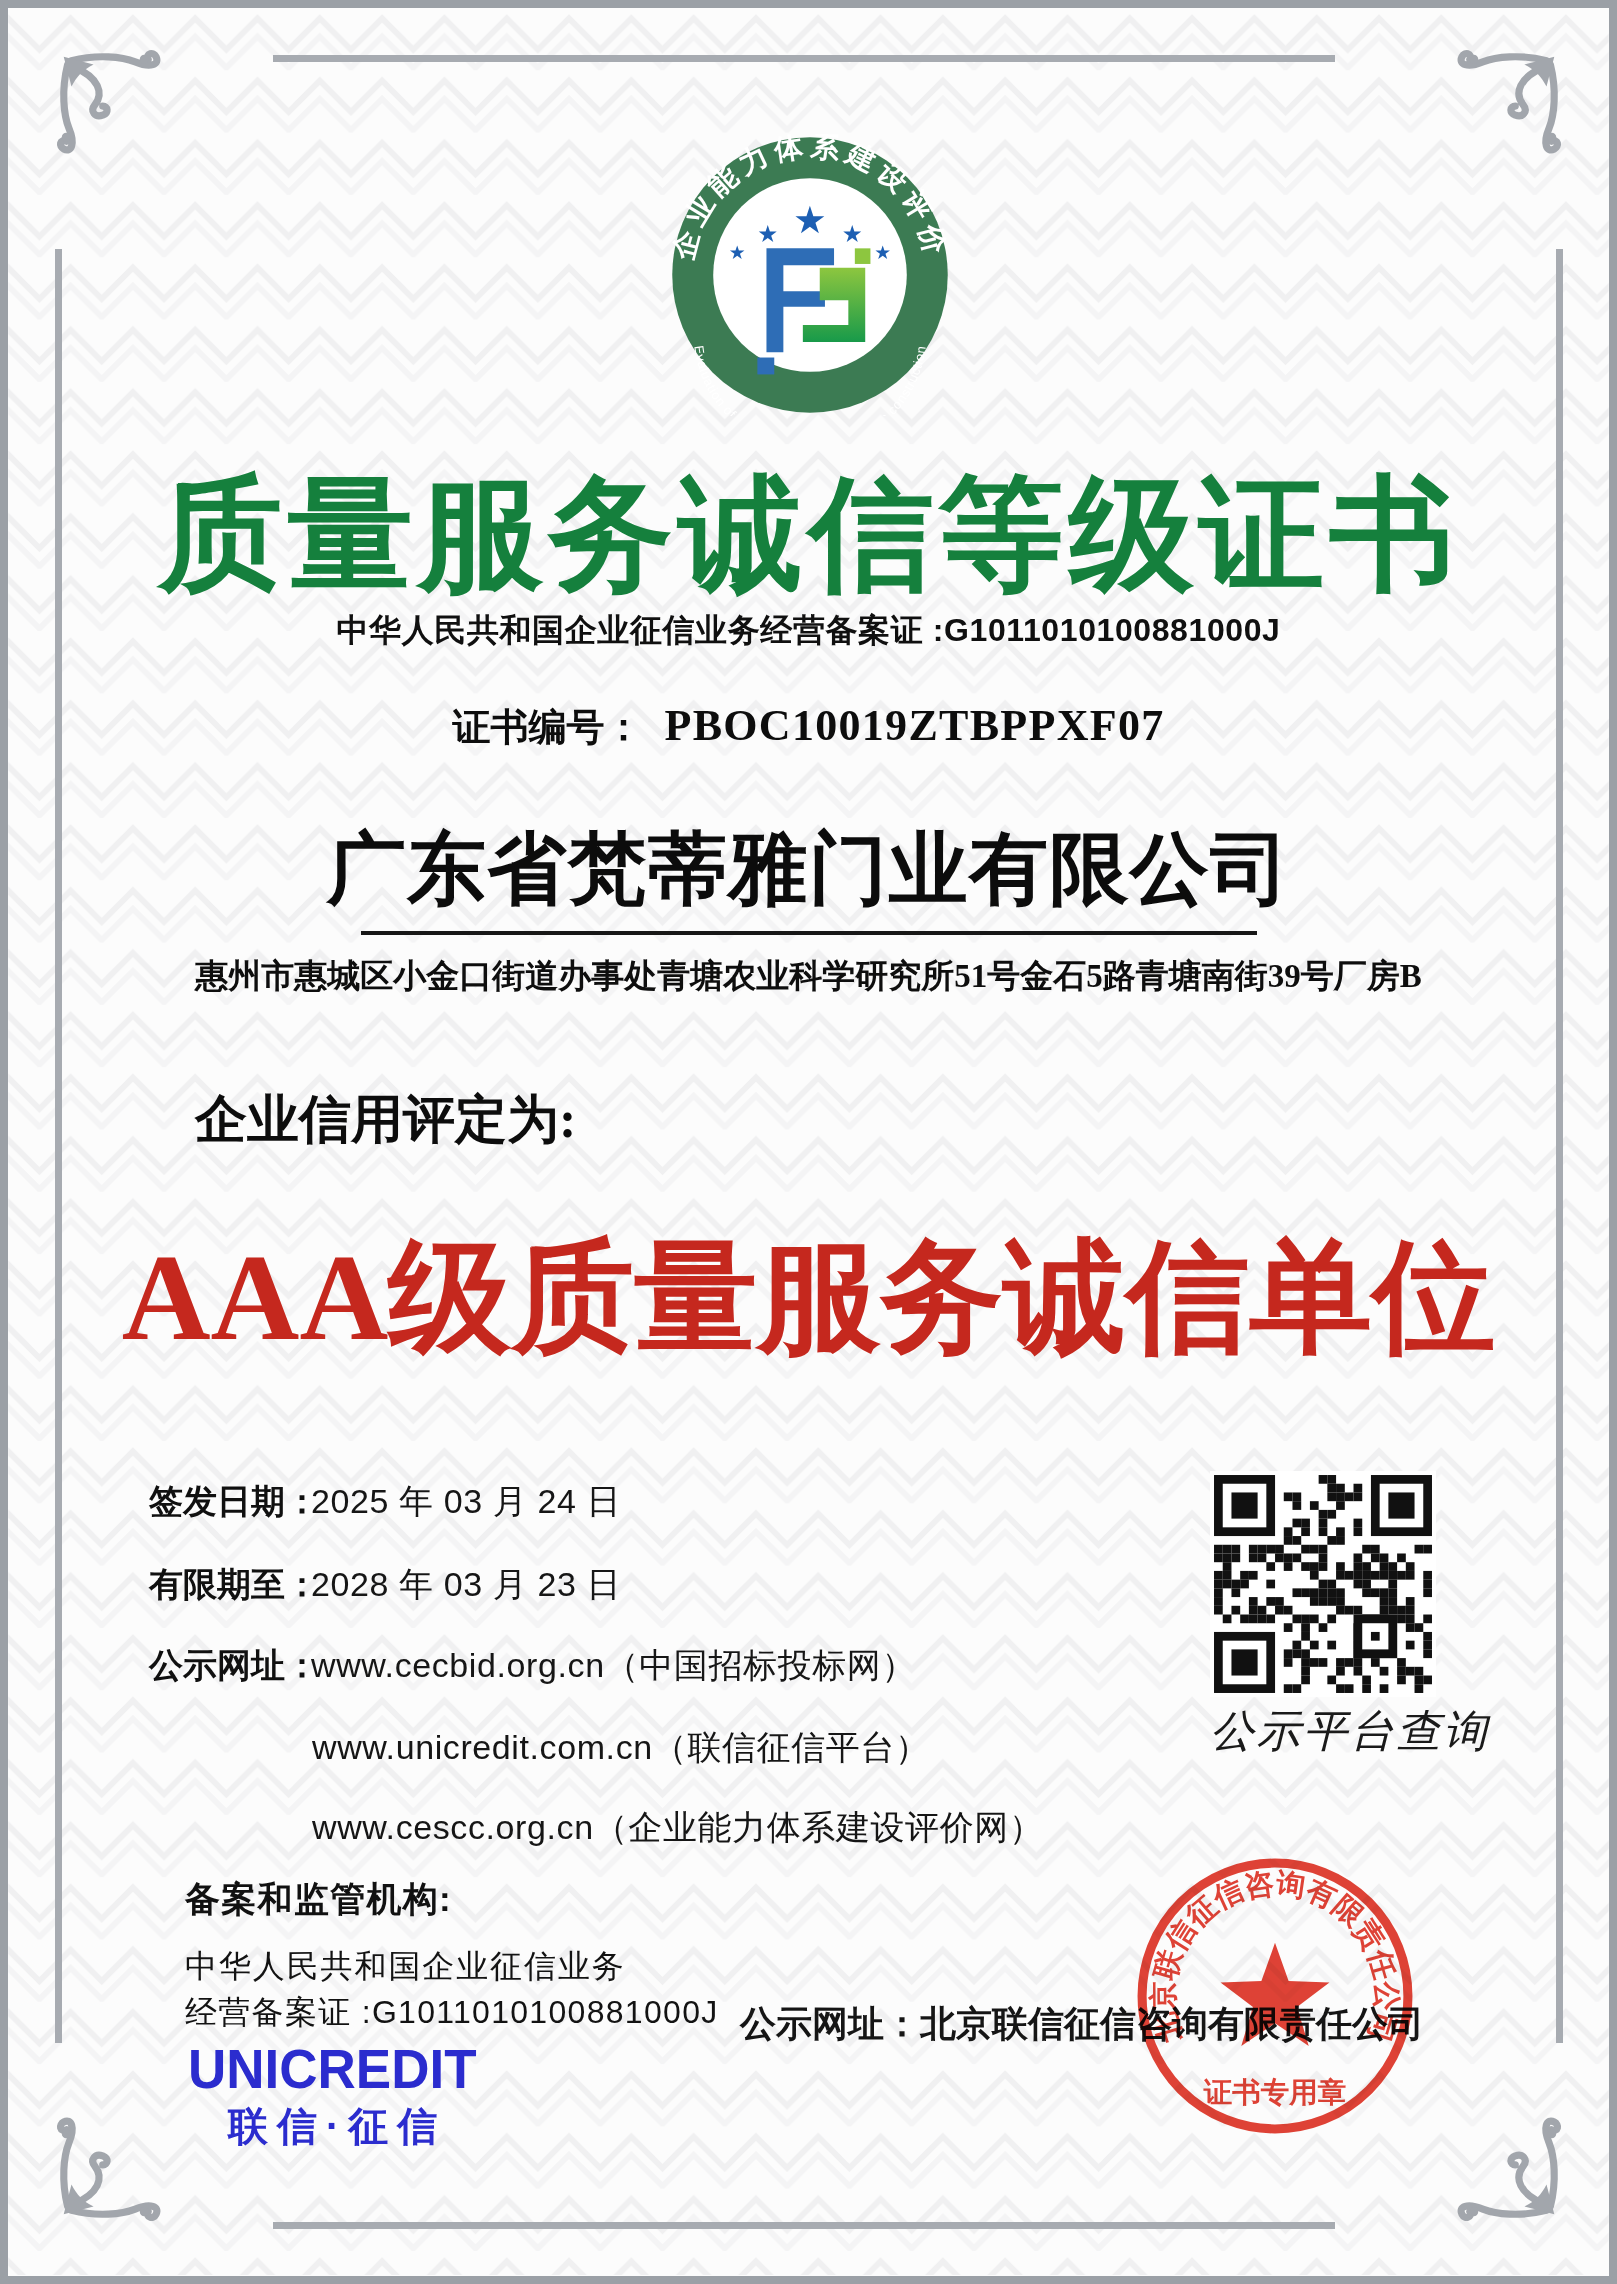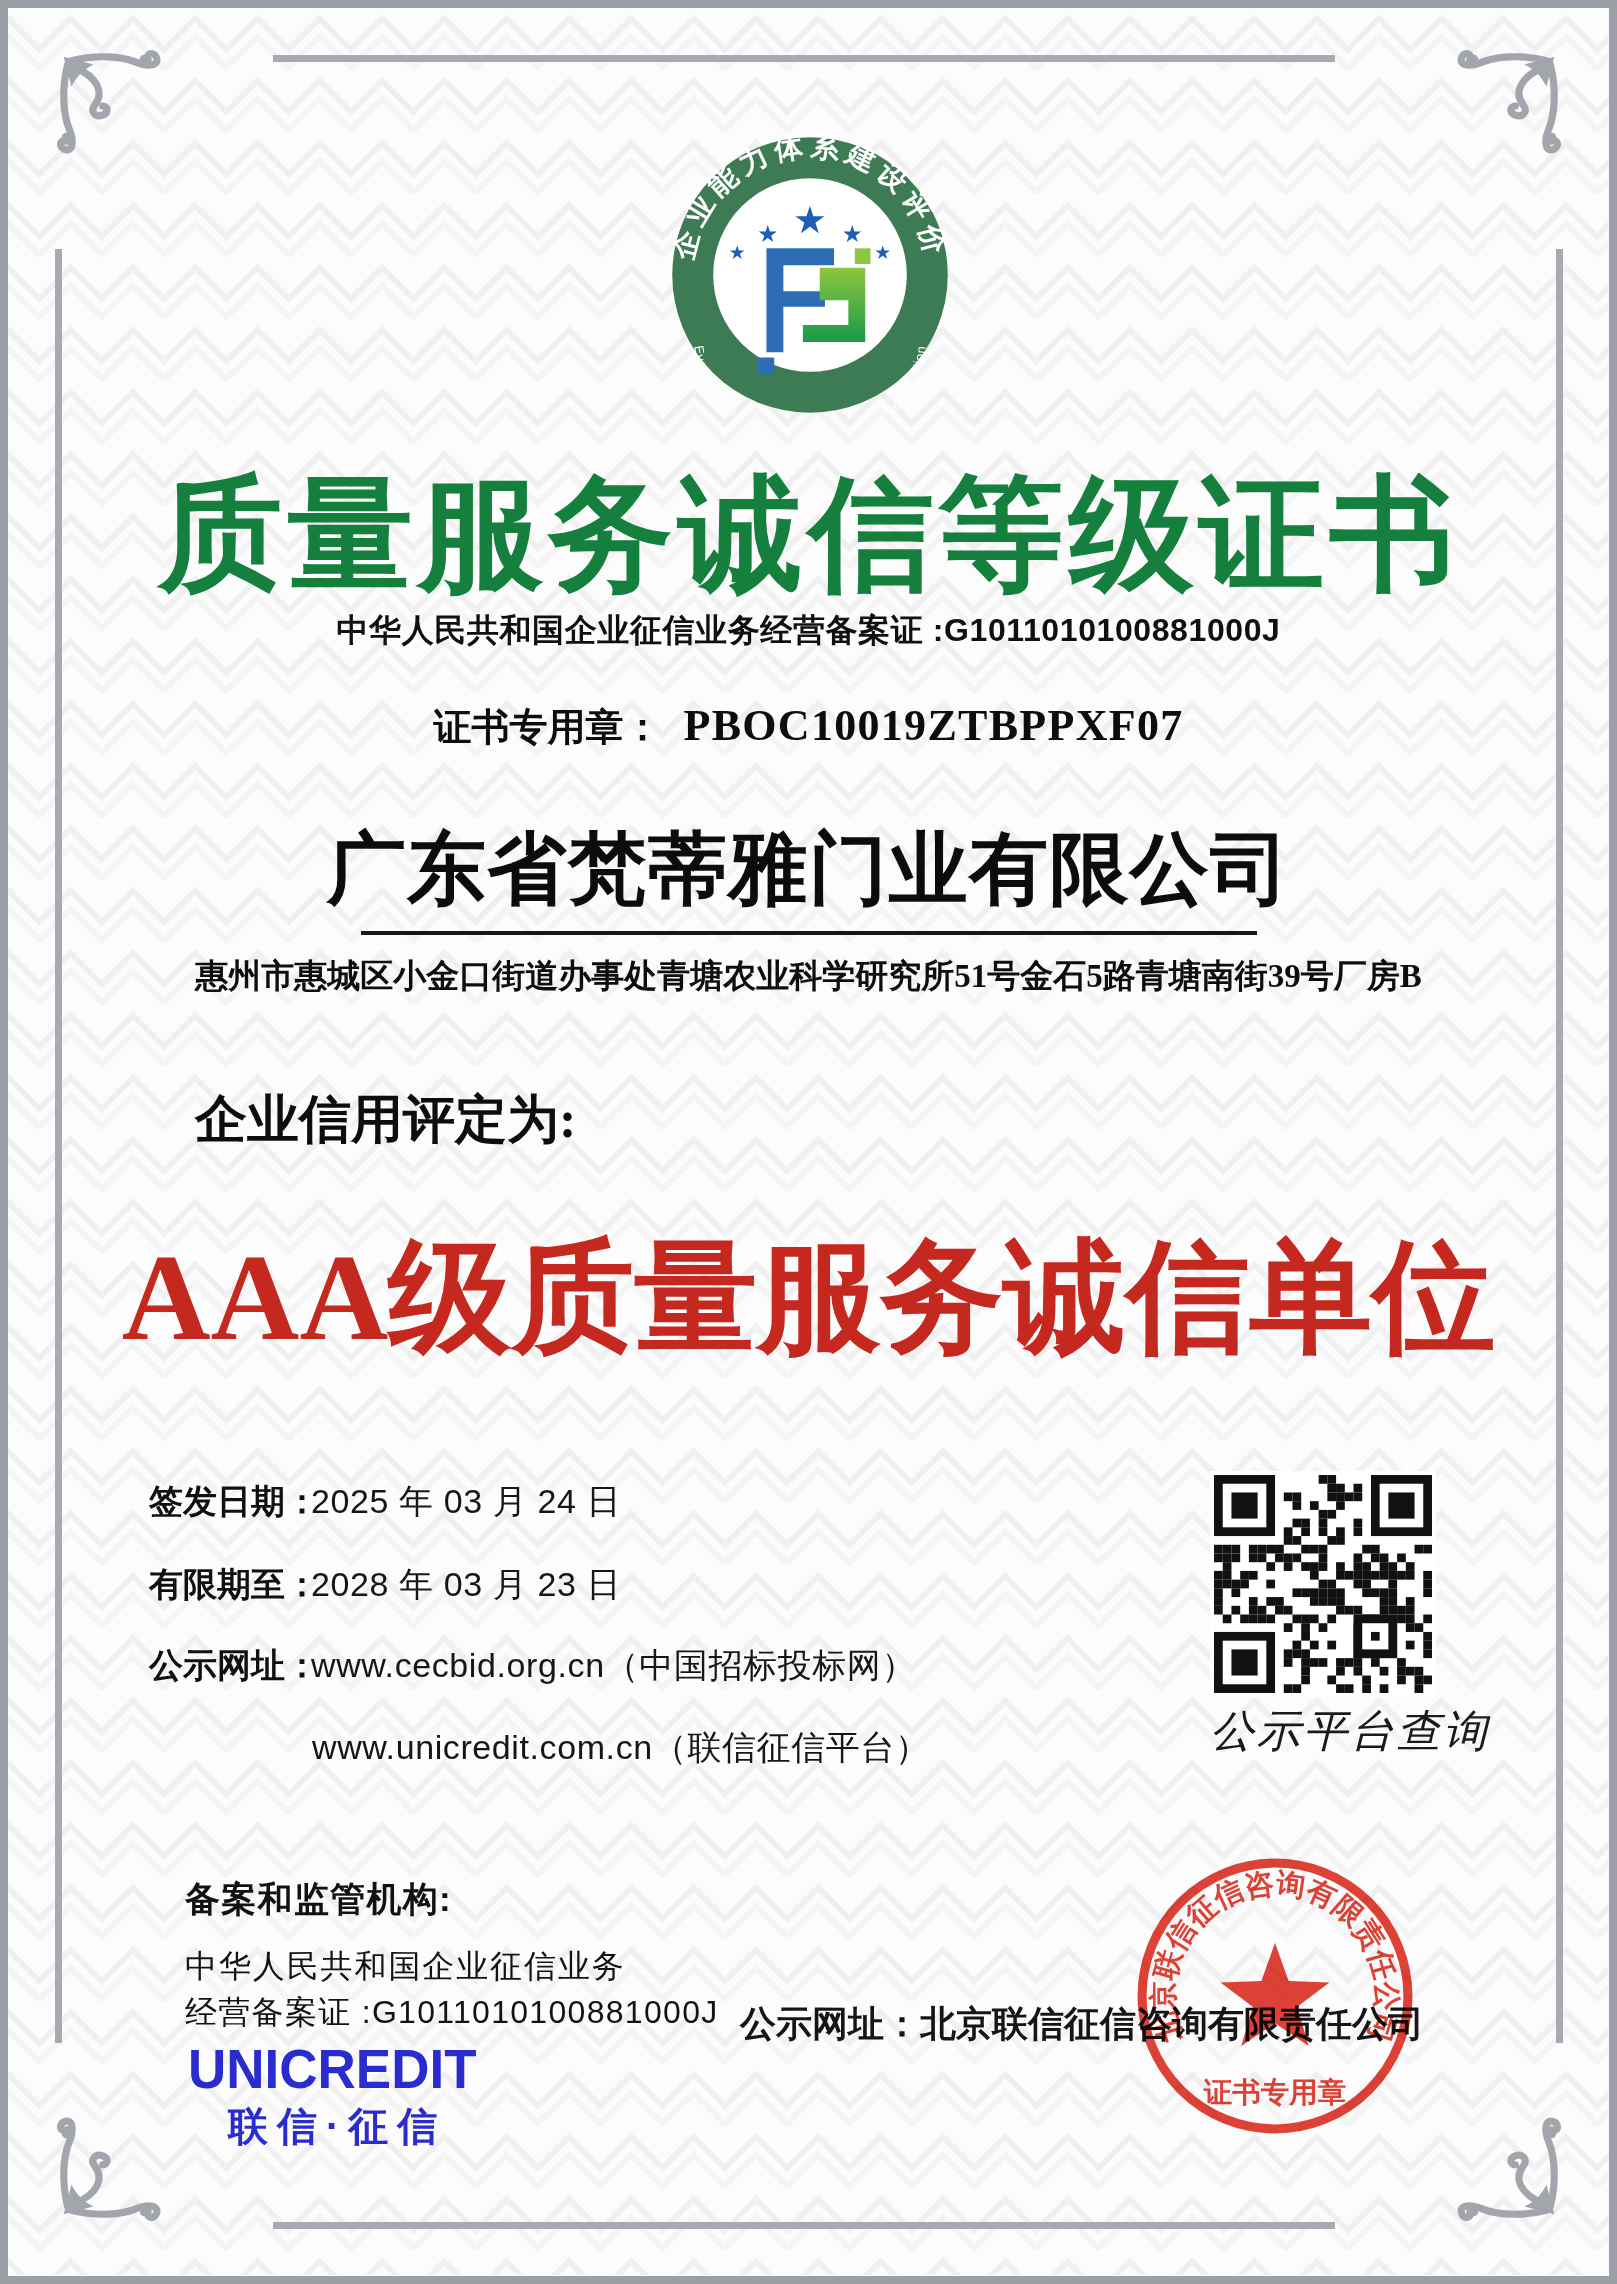--- a/index.html
+++ b/index.html
@@ -167,21 +167,21 @@
       <rect x="136" y="344" width="26" height="26" fill="#2e6db6"></rect>
       <path d="M232 206 h70 v114 h-96 v-26 h70 v-38 h-44 z" fill="url(#ggrad)"></path>
       <rect x="286" y="176" width="24" height="24" fill="#8dc63f"></rect>
     </g>
   </svg>
 
   <div class="abs center title">质量服务诚信等级证书</div>
   <div class="abs center subtitle">中华人民共和国企业征信业务经营备案证 :G1011010100881000J</div>
 
   <div class="abs certno">
-    <span class="lbl">证书专用章：</span>
+    <span class="lbl">证书编号：</span>
     <span class="val">PBOC10019ZTBPPXF07</span>
   </div>
 
   <div class="abs center company">广东省梵蒂雅门业有限公司</div>
   <div class="abs company-underline"></div>
   <div class="abs center address">惠州市惠城区小金口街道办事处青塘农业科学研究所51号金石5路青塘南街39号厂房B</div>
 
   <div class="abs rating-label">企业信用评定为:</div>
   <div class="abs center rating-value">AAA级质量服务诚信单位</div>
 
@@ -191,20 +191,21 @@
   </div>
   <div class="abs detail-row dr2">
     <span class="dlabel">有限期至：</span>
     <span class="dvalue">2028 年 03 月 23 日</span>
   </div>
   <div class="abs detail-row dr3">
     <span class="dlabel">公示网址：</span>
     <span class="dvalue">www.cecbid.org.cn（中国招标投标网）</span>
   </div>
   <div class="abs url-cont dr4">www.unicredit.com.cn（联信征信平台）</div>
+  <div class="abs url-cont dr5">www.cescc.org.cn（企业能力体系建设评价网）</div>
 
   <div class="abs qr-block">
     <div class="qr-box">
       <svg id="qr-svg" viewBox="0 0 337 337" width="226" height="226">
           <rect x="0" y="0" width="337" height="337" fill="#ffffff"></rect>
           <rect x="162" y="6" width="13" height="13" fill="#111111"></rect>
           <rect x="175" y="6" width="13" height="13" fill="#111111"></rect>
           <rect x="175" y="19" width="13" height="13" fill="#111111"></rect>
           <rect x="188" y="19" width="13" height="13" fill="#111111"></rect>
           <rect x="214" y="19" width="13" height="13" fill="#111111"></rect>

